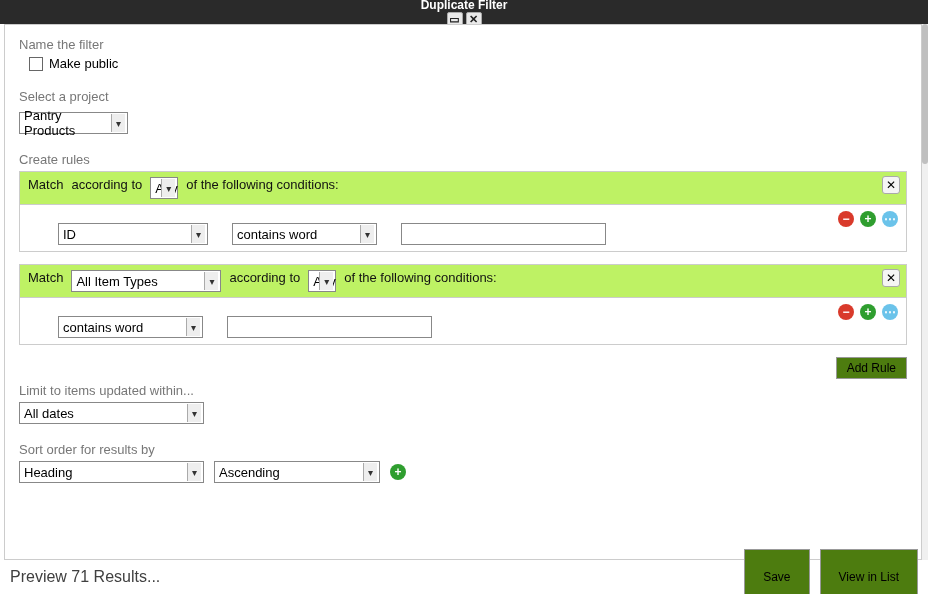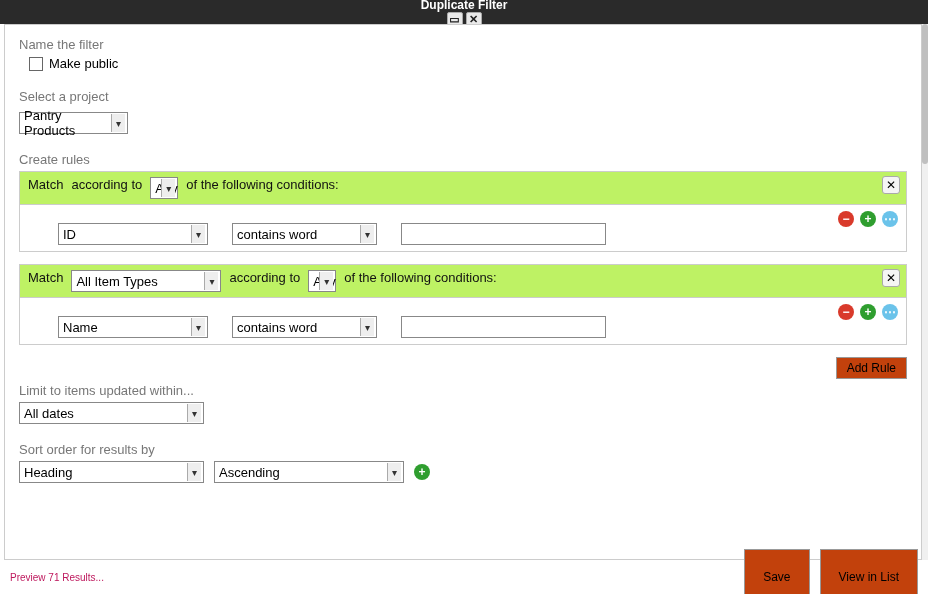--- a/index.html
+++ b/index.html
@@ -108,43 +108,43 @@
       display: flex; align-items: center; justify-content: center;
       color: #fff; font-size: 12px; font-weight: bold; cursor: pointer;
       line-height: 1;
     }
     .circ.minus { background: #d93a2b; }
     .circ.plus { background: #2f9e2f; }
     .circ.link { background: #6bc3ea; }
     .add-rule-row { display: flex; justify-content: flex-end; margin-top: 8px; }
     .btn {
       border: 1px solid #999;
-      background: #c2410c;
+      background: #4d7c0f;
       padding: 3px 10px;
       font-size: 12px;
       cursor: pointer;
     }
     .bottom-bar {
       position: absolute;
       left: 0; right: 0; bottom: 0;
       height: 34px;
       display: flex;
       align-items: center;
       justify-content: space-between;
       padding: 0 10px;
     }
-    .preview-link { color: #be185d; font-size: 10px; cursor: pointer; }
+    .preview-link { color: #404040; font-size: 16px; cursor: pointer; }
     .bottom-buttons { display: flex; gap: 10px; }
     .bottom-buttons .btn { padding: 20px 18px; }
     .sel.w125 { width: 109px; }
     .sel.w150 { width: 150px; }
     .sel.w55  { width: 28px; }
     .sel.w145 { width: 145px; }
     .sel.w185 { width: 185px; }
-    .sel.w190 { width: 190px; }
+    .sel.w190 { width: 166px; }
     .txt-cond { width: 205px; }
     .scrollbar-stub {
       position: absolute; right: 0; top: 24px; bottom: 34px; width: 6px;
       background: #f0f0f0;
     }
     .scrollbar-stub .thumb {
       position: absolute; left: 0; right: 0; top: 0; height: 140px;
       background: #bfbfbf; border-radius: 3px;
     }
     .match-lbl { font-size: 13px; color: #111; padding-left: 2px;}
@@ -222,24 +222,20 @@
       </div>
       <span class="plain">according to</span>
       <div class="sel w55">
         <span>Any</span>
         <span class="caret"></span>
       </div>
       <span class="plain">of the following conditions:</span>
       <div class="close-rule">✕</div>
     </div>
     <div class="rule-body">
-      <div class="sel w150">
-        <span>Name</span>
-        <span class="caret"></span>
-      </div>
       <div class="sel w145">
         <span>contains word</span>
         <span class="caret"></span>
       </div>
       <input type="text" class="txt-cond" value="" style="">
       <div class="icon-btns">
         <div class="circ minus">−</div>
         <div class="circ plus">+</div>
         <div class="circ link">⋯</div>
       </div>

